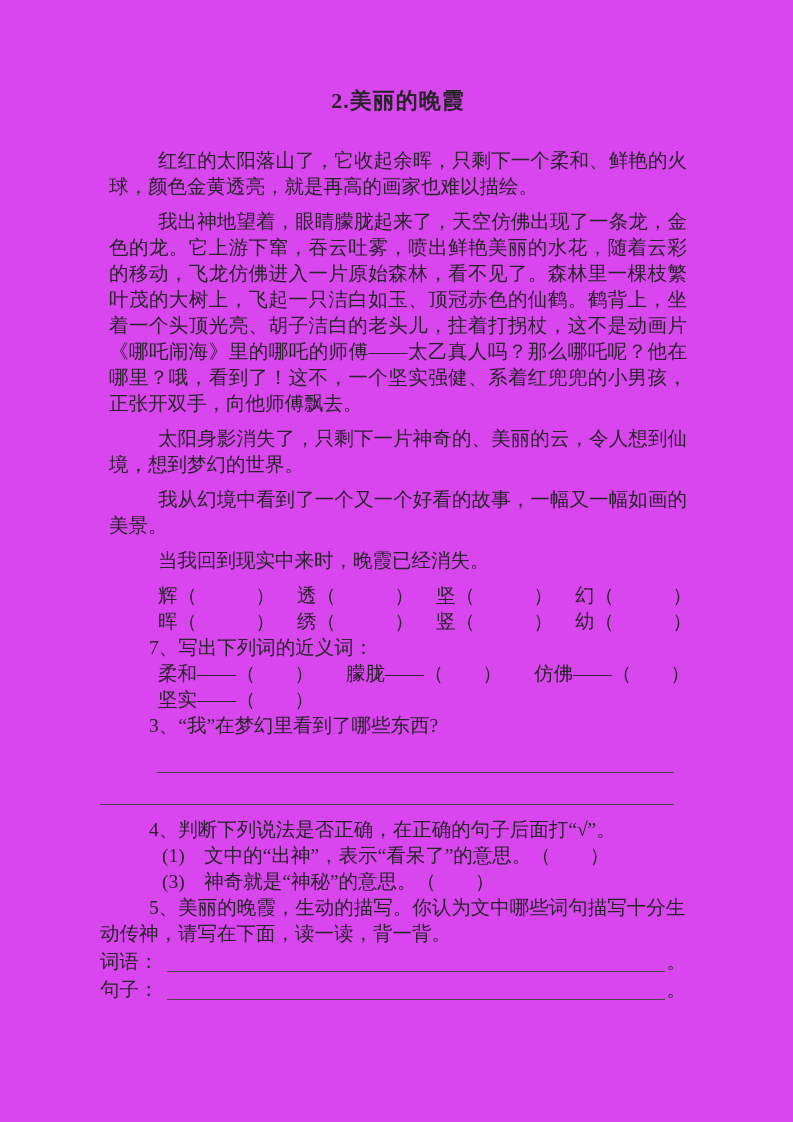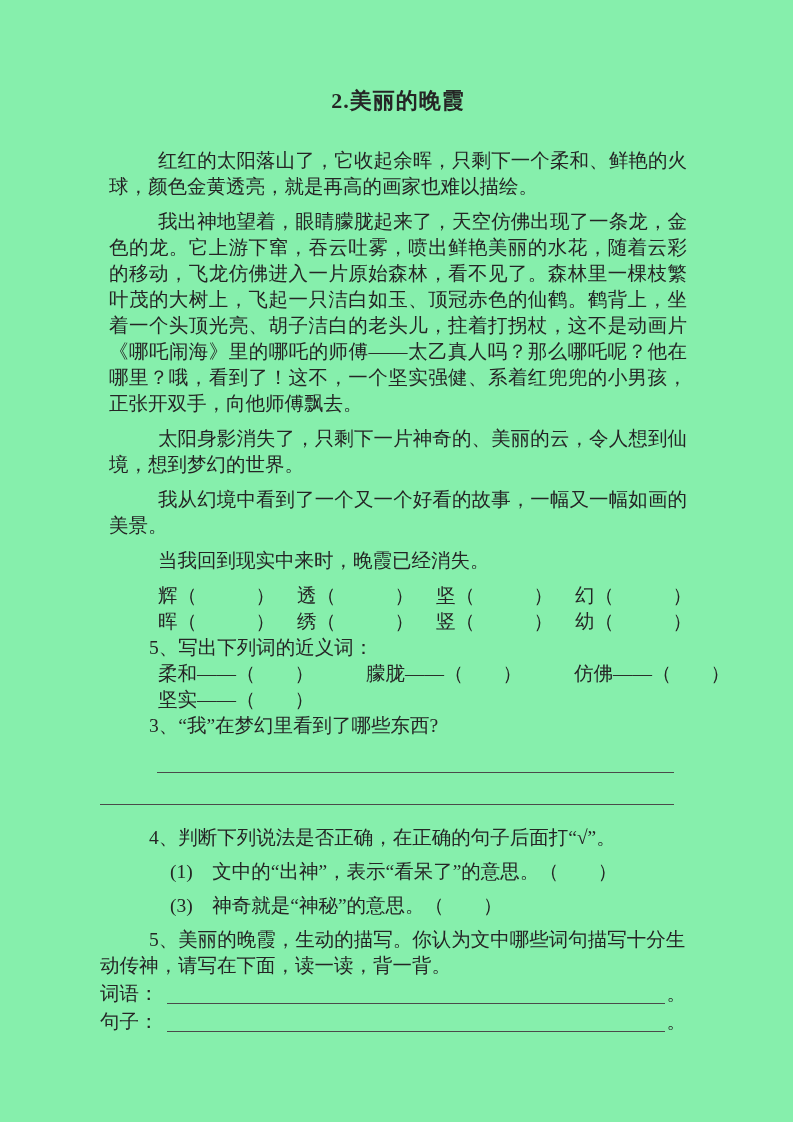--- a/index.html
+++ b/index.html
@@ -1,52 +1,52 @@
 <!DOCTYPE html>
 <html><head>
 <meta charset="utf-8">
 <style>
   html, body { margin: 0; padding: 0; background: #e9e9e9; }
   .page {
     position: relative;
     width: 793px;
     height: 1122px;
     margin: 0 auto;
-    background: #86efac;
+    background: #d946ef;
     box-sizing: border-box;
     padding: 86px 97px 0 100px;
     font-family: "Liberation Serif", "DejaVu Serif", serif;
     font-size: 19.5px;
     line-height: 26px;
     color: #252525;
     overflow: hidden;
   }
   .title {
     margin: 0 0 32px 0;
     text-align: center;
     font-size: 22px;
     line-height: 30px;
     font-weight: 700;
     letter-spacing: 1px;
   }
   .para { margin: 9px; text-indent: 49px; text-align: justify; }
   .q-label { margin: 0; text-indent: 49px; }
-  .q-label.gap-top { margin-top: 20px; }
-  .q-item { margin: 8px; text-indent: 62px; text-align: justify; }
+  .q-label.gap-top { margin-top: 12px; }
+  .q-item { margin: 0; text-indent: 62px; text-align: justify; }
   .word-row {
     display: flex;
     justify-content: space-between;
     padding-left: 58px;
     padding-right: 4px;
     white-space: pre;
   }
   .word-row.first { margin-top: 6px; }
   .syn-row {
     display: flex;
-    gap: 52px;
+    gap: 32px;
     padding-left: 58px;
     white-space: pre;
   }
   .answer-line {
     height: 31px;
     border-bottom: 1.4px solid #4a4a4a;
     margin-right: 22px;
   }
   .answer-line.indented { margin-left: 57px; margin-top: 2px; }
   .fill-row {
@@ -84,21 +84,21 @@
     <span>坚（　　　）</span>
     <span>幻（　　　）</span>
   </div>
   <div class="word-row">
     <span>晖（　　　）</span>
     <span>绣（　　　）</span>
     <span>竖（　　　）</span>
     <span>幼（　　　）</span>
   </div>
 
-  <p class="q-label">5、写出下列词的近义词：</p>
+  <p class="q-label">7、写出下列词的近义词：</p>
   <div class="syn-row">
     <span>柔和——（　　）</span>
     <span>朦胧——（　　）</span>
     <span>仿佛——（　　）</span>
   </div>
   <div class="syn-row">
     <span>坚实——（　　）</span>
   </div>
 
   <p class="q-label">3、“我”在梦幻里看到了哪些东西?</p>

